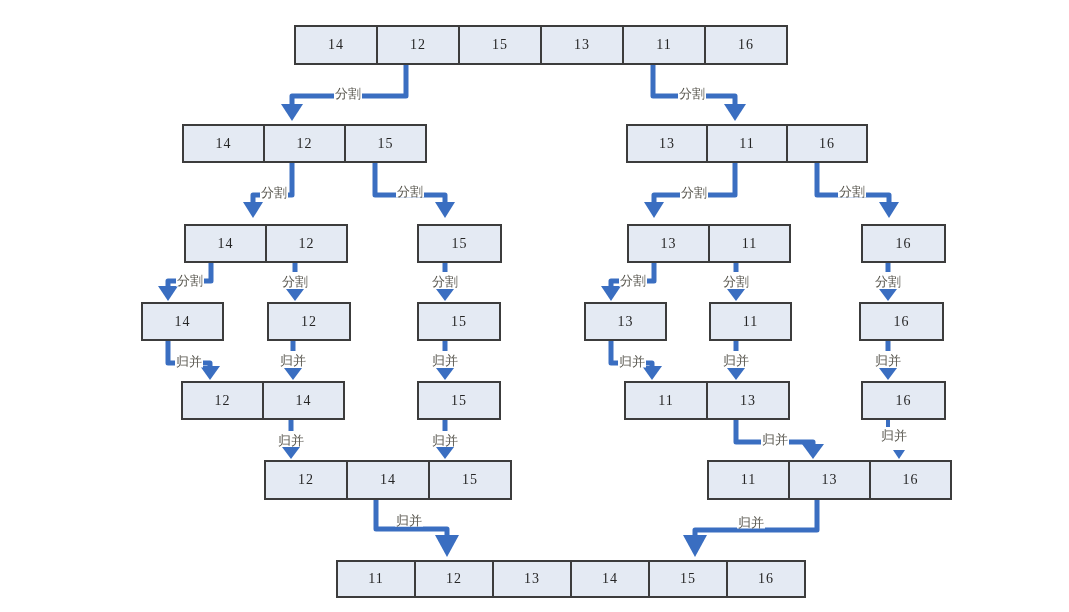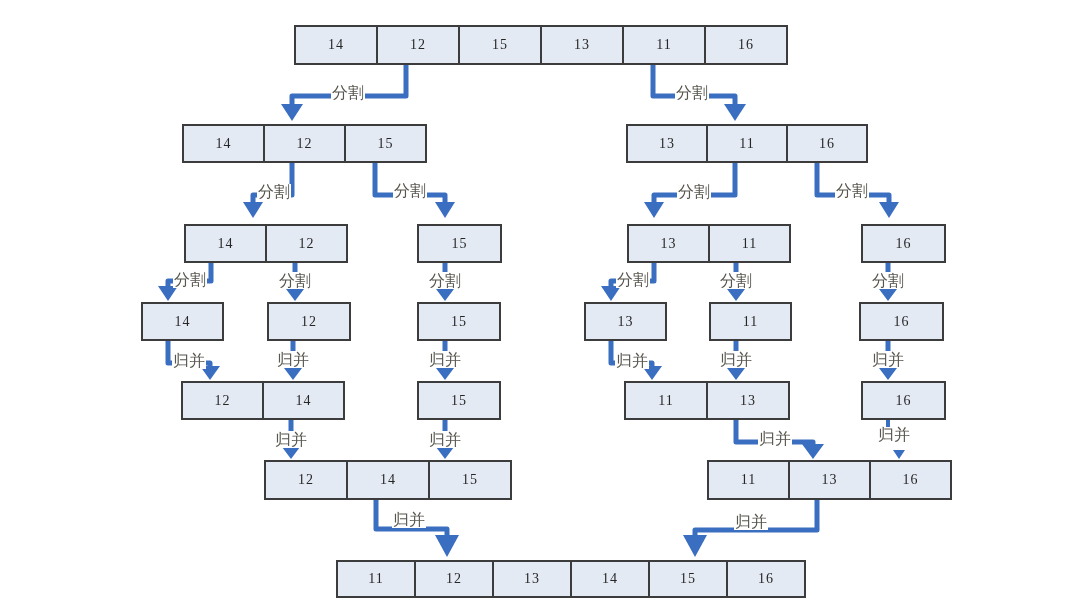--- a/index.html
+++ b/index.html
@@ -14,21 +14,21 @@
   .array { position:absolute; display:flex; z-index:2;margin-left:14px; }
   .cell {
     box-sizing:border-box; border:2px solid #3c3c3c; background:#e4eaf3;
     display:flex; align-items:center; justify-content:center;
     font-family:"Liberation Serif", serif; font-size:14px; color:#262626;
     letter-spacing:1px; margin-left:-2px;
   }
   .cell:first-child { margin-left:0; }
   .lbl {
     position:absolute; transform:translate(-50%,-50%); z-index:3;
-    font-size:16px; color:#58564e; background:#ffffff; padding:0 1px;
+    font-size:13px; color:#58564e; background:#ffffff; padding:0 1px;
     white-space:nowrap; line-height:1;
   }
   .wm {
     position:absolute; left:663px; top:561px; z-index:5;
     font-size:23px; color:#9b9b9b; opacity:0.85; letter-spacing:1px; white-space:nowrap;
   }
   .wm .brand { font-weight:bold; margin-right:9px; }
 </style>
 </head>
 <body>

